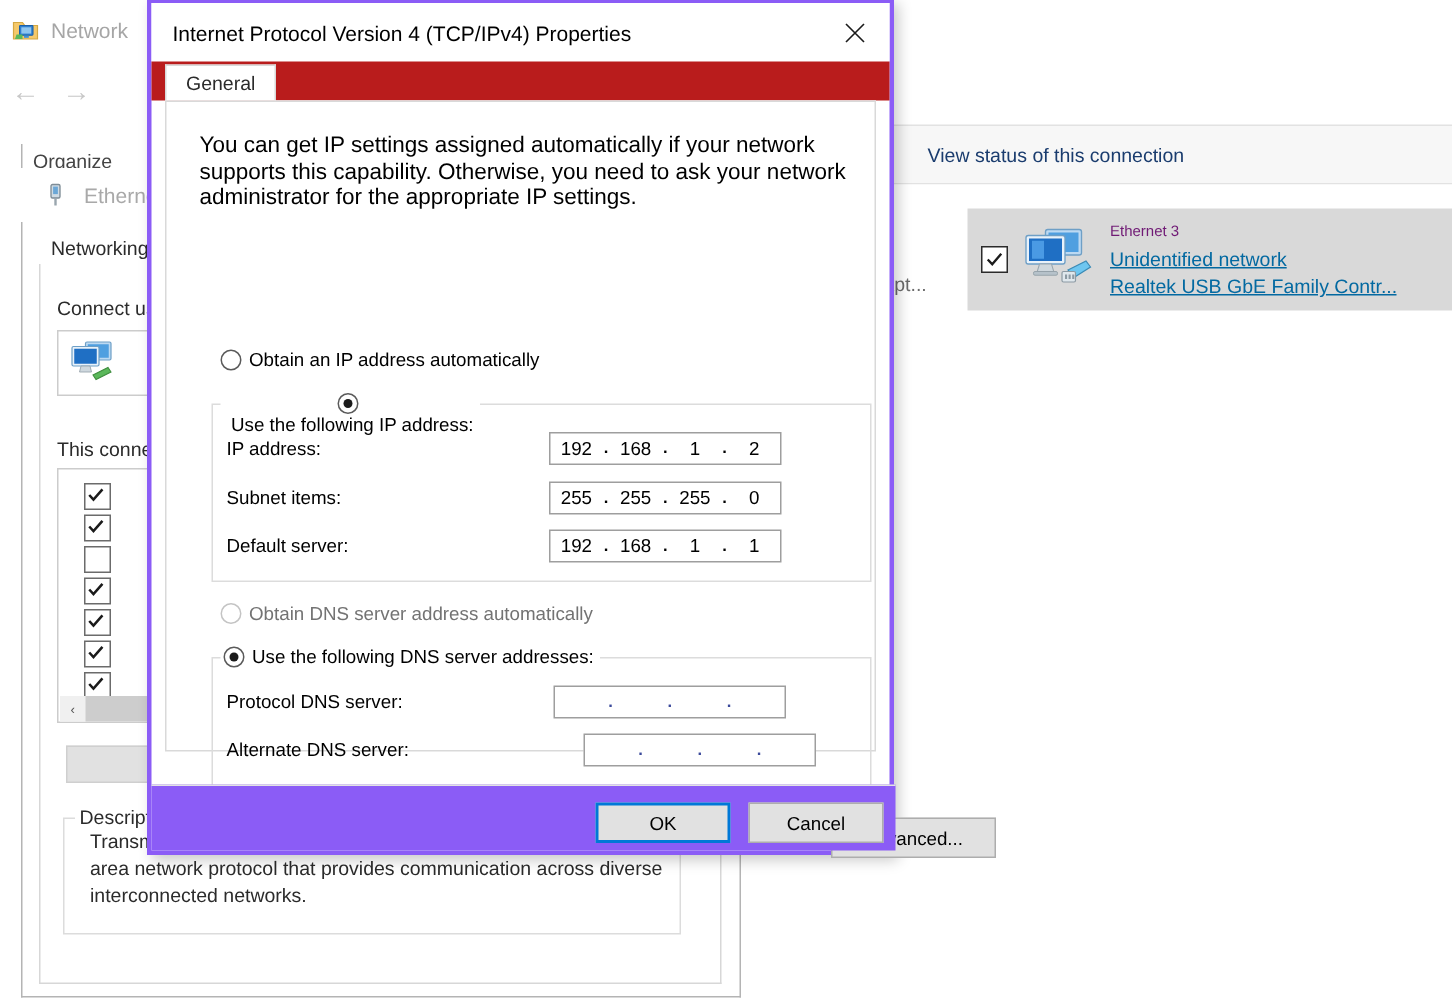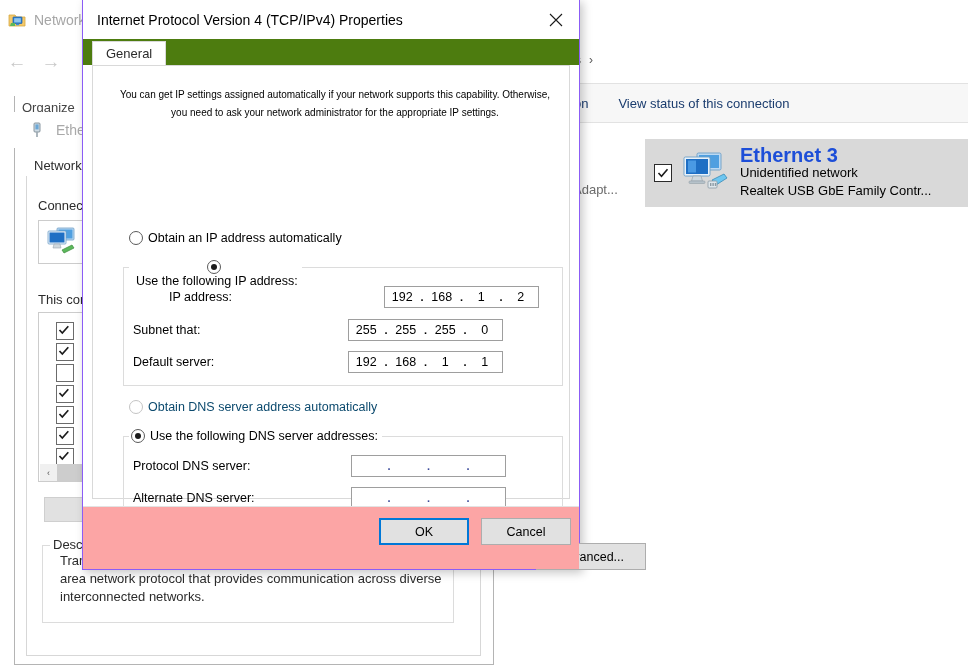--- a/index.html
+++ b/index.html
@@ -135,31 +135,31 @@
     position: relative;
   }
   .conn-text {
     margin-left: 10px;
     display: flex;
     flex-direction: column;
     justify-content: center;
     overflow: hidden;
   }
   .conn-name {
-    font-size: 20px;
-    color: #1d4ed8;
+    font-size: 10px;
+    color: #701a75;
     line-height: 18px;
     white-space: nowrap;
-    font-weight: bold;
   }
   .conn-sub {
     font-size: 13px;
-    color: #000000;
+    color: #0369a1;
     line-height: 18px;
     white-space: nowrap;
+    text-decoration: underline;
   }
   .col-adapter-frag {
     position: absolute;
     left: 573px; top: 182px;
     font-size: 13px;
     color: #6b6b6b;
     white-space: nowrap;
   }
   .col-divider {
     position: absolute;
@@ -324,24 +324,24 @@
     left: 60px; top: 552px;
     width: 390px;
     font-size: 13px;
     line-height: 18px;
     color: #2b2b2b;
   }
 
   
   .ipv4-dialog {
     position: absolute;
-    left: 82px; top: -1px;
+    left: 98px; top: -1px;
     width: 498px; height: 571px;
     background: #ffffff;
-    border: 1px solid #8b5cf6;
+    border: 3px solid #8b5cf6;
     box-sizing: border-box;
     box-shadow: 3px 3px 9px rgba(0,0,0,0.22);
   }
   .ipv4-titlebar {
     height: 39px;
     background: #ffffff;
     display: flex;
     align-items: center;
     justify-content: space-between;
   }
@@ -355,21 +355,21 @@
     width: 46px; height: 30px;
     display: flex;
     align-items: center;
     justify-content: center;
     margin-right: 0px;
   }
   .ipv4-close svg { display: block; }
 
   .ipv4-tabstrip {
     height: 26px;
-    background: #4d7c0f;
+    background: #b91c1c;
     position: relative;
     padding-left: 9px;
     box-sizing: border-box;
   }
   .ipv4-tab {
     position: absolute;
     left: 9px; top: 2px;
     height: 24px;
     padding: 0 13px;
     background: #ffffff;
@@ -387,24 +387,23 @@
     right: 9px;
     height: 434px;
     background: #ffffff;
     border: 1px solid #d9d9d9;
     box-sizing: border-box;
   }
   .ipv4-intro {
     position: absolute;
     left: 22px; top: 20px;
     width: 440px;
-    font-size: 10px;
+    font-size: 15px;
     line-height: 17.5px;
     color: #000000;
-    text-align: center;
   }
 
   
   .radio-row {
     position: absolute;
     display: flex;
     align-items: flex-end;
     white-space: nowrap;
   }
   .radio {
@@ -423,21 +422,21 @@
     width: 6px; height: 6px;
     border-radius: 50%;
     background: #1b1b1b;
   }
   .radio.disabled { border-color: #c4c4c4; }
   .radio-label {
     margin-left: 5px;
     font-size: 12.5px;
     color: #000000;
   }
-  .radio-label.disabled { color: #0c4a6e; }
+  .radio-label.disabled { color: #737373; }
 
   .radio-obtain-ip { left: 36px; top: 165px; }
   .radio-obtain-dns { left: 36px; top: 334px; }
 
   
   .group {
     position: absolute;
     border: 1px solid #dcdcdc;
     box-sizing: border-box;
     background: transparent;
@@ -486,25 +485,25 @@
   .ip-dot {
     width: 5px;
     text-align: center;
     color: #000000;
     flex: none;
     font-weight: bold;
     font-size: 11px;
   }
   .ipbox.empty .ip-dot { color: #3b4a9b; }
 
-  .row-ip      { left: 40px; top: 220px; margin-left: 36px; }
+  .row-ip      { left: 40px; top: 220px; }
   .row-subnet  { left: 40px; top: 253px; }
   .row-gateway { left: 40px; top: 285px; }
   .row-pref    { left: 40px; top: 389px; }
-  .row-alt     { left: 40px; top: 421px; }
+  .row-alt     { left: 40px; top: 421px; gap: 20px; }
   .row-pref .field-label, .row-alt .field-label { width: 218px; }
 
   
   .validate-row {
     position: absolute;
     left: 43px; top: 476px;
     display: flex;
     align-items: center;
     white-space: nowrap;
   }
@@ -532,22 +531,22 @@
     justify-content: center;
   }
   .btn-advanced {
     position: absolute;
     left: 443px; top: 477px;
     width: 110px; height: 27px;
   }
   .ipv4-footer {
     position: absolute;
     left: 0; bottom: 0;
-    width: 496px; height: 63px;
-    background: #fca5a5;
+    width: 496px; height: 44px;
+    background: #8b5cf6;
     border-top: 1px solid #e3e3e3;
     box-sizing: border-box;
   }
   .btn-ok {
     position: absolute;
     left: 296px; top: 11px;
     width: 90px; height: 27px;
     border: 2px solid #0078d7;
   }
   .btn-cancel {
@@ -740,21 +739,21 @@
         <span class="ip-dot">.</span>
         <span class="ip-seg">168</span>
         <span class="ip-dot">.</span>
         <span class="ip-seg">1</span>
         <span class="ip-dot">.</span>
         <span class="ip-seg">2</span>
       </span>
     </div>
 
     <div class="field-row row-subnet">
-      <span class="field-label">Subnet that:</span>
+      <span class="field-label">Subnet items:</span>
       <span class="ipbox">
         <span class="ip-seg">255</span>
         <span class="ip-dot">.</span>
         <span class="ip-seg">255</span>
         <span class="ip-dot">.</span>
         <span class="ip-seg">255</span>
         <span class="ip-dot">.</span>
         <span class="ip-seg">0</span>
       </span>
     </div>

